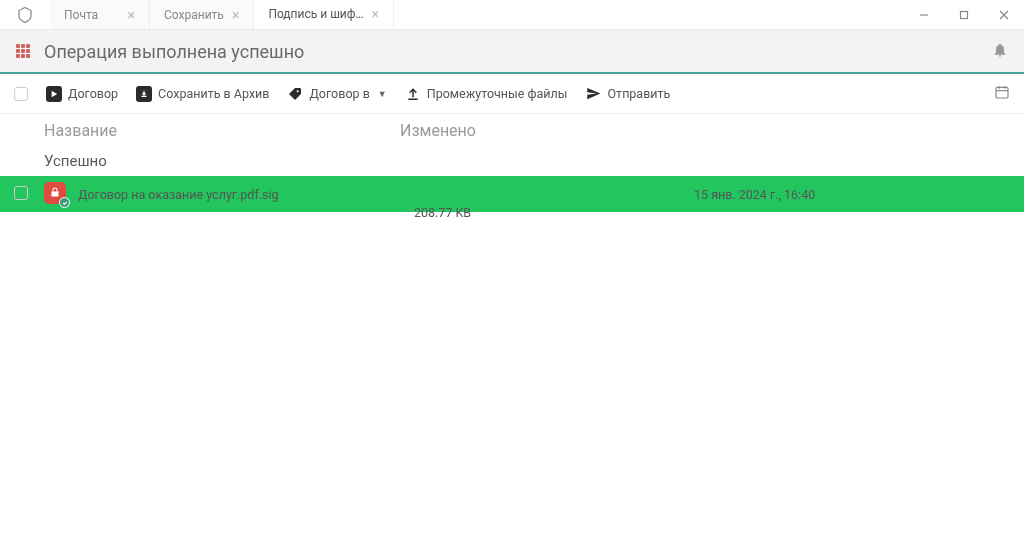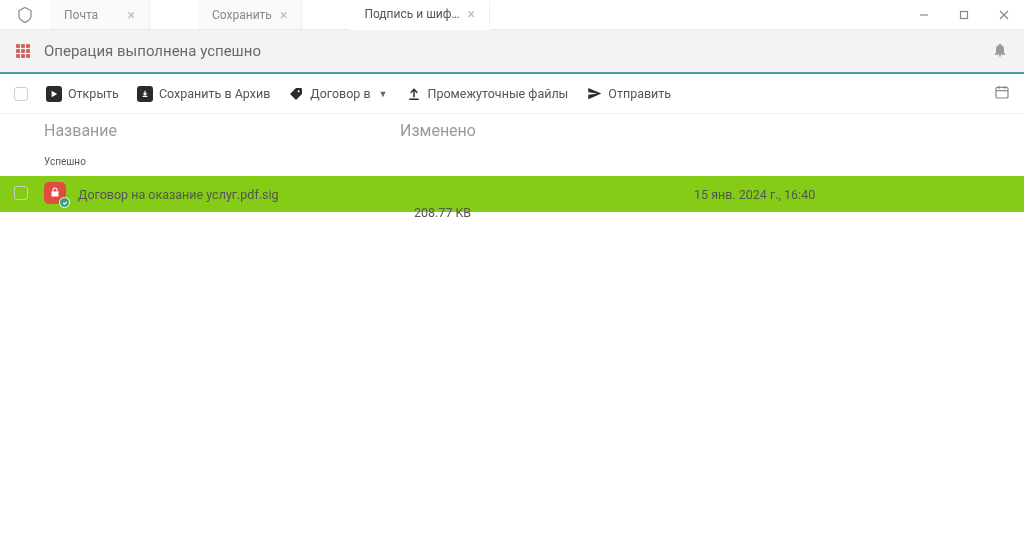--- a/index.html
+++ b/index.html
@@ -25,22 +25,21 @@
     width: 50px;
     height: 30px;
     display: flex;
     align-items: center;
     justify-content: center;
     color: #888;
   }
   .tabs {
     display: flex;
     height: 100%;
-    align-items: center;
-    gap: 48px;
+    align-items: flex-start;
   }
   .tab {
     height: 100%;
     display: flex;
     align-items: center;
     gap: 8px;
     padding: 0 14px;
     font-size: 12px;
     color: #888;
     border-right: 1px solid #eee;
@@ -95,21 +94,21 @@
     height: 14px;
     gap: 1px;
   }
   .grid-icon span {
     width: 4px;
     height: 4px;
     background: #d1645c;
     border-radius: 1px;
   }
   .page-title {
-    font-size: 15px;
+    font-size: 18px;
     color: #6a6a6a;
     font-weight: 400;
   }
   .bell {
     margin-left: auto;
     color: #999;
   }
 
   
   .toolbar {
@@ -173,34 +172,34 @@
   .col-name { flex: 0 0 360px; padding-left: 4px;}
   .col-size { flex: 0 0 300px; }
   .col-mod  { flex: 1; }
 
   
   .group-row {
     display: flex;
     align-items: center;
     height: 30px;
     padding: 0 14px;
-    font-size: 10px;
+    font-size: 15px;
     color: #5a5a5a;
   }
   .group-row .col-name { padding-left: 4px; }
 
   
   .file-row {
     display: flex;
     align-items: center;
     height: 36px;
     padding: 0 14px;
     font-size: 12.5px;
     color: #555;
-    background: #84cc16;
+    background: #22c55e;
   }
   .file-row .chk {
     width: 14px; height: 14px;
     border: 1px solid #ccc;
     border-radius: 3px;
     display: inline-block;
   }
   .file-icon {
     position: relative;
     width: 24px;
@@ -301,21 +300,21 @@
 
 <div class="toolbar">
   <span class="chk"></span>
 
   <div class="tool-btn">
     <span class="ico-boxed">
       <svg width="8" height="8" viewBox="0 0 10 10" fill="#fff">
           <polygon points="2,1 9,5 2,9"></polygon>
         </svg>
     </span>
-    <span>Открыть</span>
+    <span>Договор</span>
   </div>
 
   <div class="tool-btn">
     <span class="ico-boxed">
       <svg width="8" height="8" viewBox="0 0 10 10" fill="none" stroke="#fff" stroke-width="1.5">
           <path d="M5 1v5M3 4l2 2 2-2M2 8h6"></path>
         </svg>
     </span>
     <span>Сохранить в Архив</span>
   </div>

